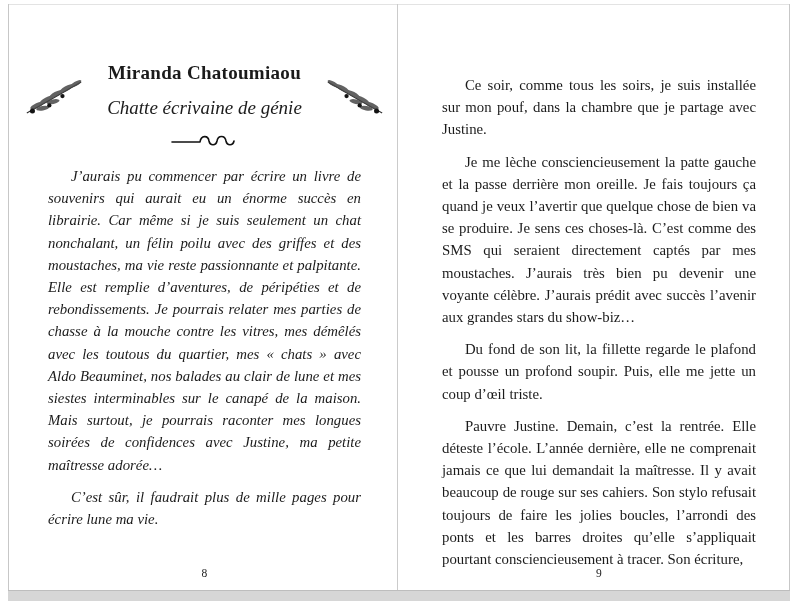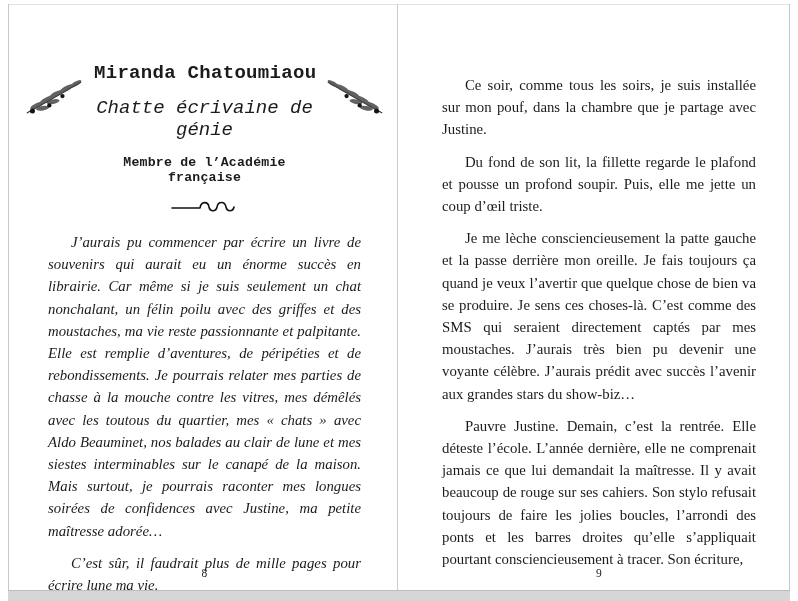--- a/index.html
+++ b/index.html
@@ -27,21 +27,20 @@
   .left-content {
     position: absolute;
     left: 38px;
     top: 62px;
     width: 333px;
   }
   .page-header {
     position: relative;
     text-align: center;
     padding: 0 56px;
-    font-family: Liberation Mono, monospace;
   }
   .page-title {
     font-size: 19px;
     font-weight: bold;
     letter-spacing: .3px;
     margin: 0;
     white-space: nowrap;
   }
   .page-subtitle {
     font-style: italic;
@@ -154,36 +153,35 @@
           <g fill="#141414">
             <circle cx="9" cy="37" r="2.7"></circle>
             <circle cx="27" cy="31" r="2.3"></circle>
             <circle cx="41" cy="21" r="2.3"></circle>
           </g>
         </svg>
       </span>
 
       <h1 class="page-title">Miranda Chatoumiaou</h1>
       <div class="page-subtitle">Chatte écrivaine de génie</div>
-      <div class="page-affiliation">Membre de l’Académie française</div>
 
       <svg class="divider" viewBox="0 0 70 18" width="70" height="18">
         <path d="M2,10 L30,10 M30,10 C31,3 38,3 39,9 C40,14 46,14 47,9 C48,3 55,3 56,9 C57,14 63,14 64,9" stroke="#111111" stroke-width="1.6" fill="none" stroke-linecap="round"></path>
       </svg>
     </div>
 
     <div class="body-text">
       <p>J’aurais pu commencer par écrire un livre de souvenirs qui aurait eu un énorme succès en librairie. Car même si je suis seulement un chat nonchalant, un félin poilu avec des griffes et des moustaches, ma vie reste passionnante et palpitante. Elle est remplie d’aventures, de péripéties et de rebondissements. Je pourrais relater mes parties de chasse à la mouche contre les vitres, mes démêlés avec les toutous du quartier, mes « chats » avec Aldo Beauminet, nos balades au clair de lune et mes siestes interminables sur le canapé de la maison. Mais surtout, je pourrais raconter mes longues soirées de confidences avec Justine, ma petite maîtresse adorée…</p>
       <p>C’est sûr, il faudrait plus de mille pages pour écrire lune ma vie.</p>
     </div>
   </div>
 
   <div class="right-content">
     <p>Ce soir, comme tous les soirs, je suis installée sur mon pouf, dans la chambre que je partage avec Justine.</p>
+    <p>Je me lèche consciencieusement la patte gauche et la passe derrière mon oreille. Je fais toujours ça quand je veux l’avertir que quelque chose de bien va se produire. Je sens ces choses-là. C’est comme des SMS qui seraient directement captés par mes moustaches. J’aurais très bien pu devenir une voyante célèbre. J’aurais prédit avec succès l’avenir aux grandes stars du show-biz…</p>
     <p>Du fond de son lit, la fillette regarde le plafond et pousse un profond soupir. Puis, elle me jette un coup d’œil triste.</p>
-    <p>Je me lèche consciencieusement la patte gauche et la passe derrière mon oreille. Je fais toujours ça quand je veux l’avertir que quelque chose de bien va se produire. Je sens ces choses-là. C’est comme des SMS qui seraient directement captés par mes moustaches. J’aurais très bien pu devenir une voyante célèbre. J’aurais prédit avec succès l’avenir aux grandes stars du show-biz…</p>
     <p>Pauvre Justine. Demain, c’est la rentrée. Elle déteste l’école. L’année dernière, elle ne comprenait jamais ce que lui demandait la maîtresse. Il y avait beaucoup de rouge sur ses cahiers. Son stylo refusait toujours de faire les jolies boucles, l’arrondi des ponts et les barres droites qu’elle s’appliquait pourtant consciencieusement à tracer. Son écriture,</p>
   </div>
 
   <div class="page-num left">8</div>
   <div class="page-num right">9</div>
 
 </div>
 
 </body></html>

